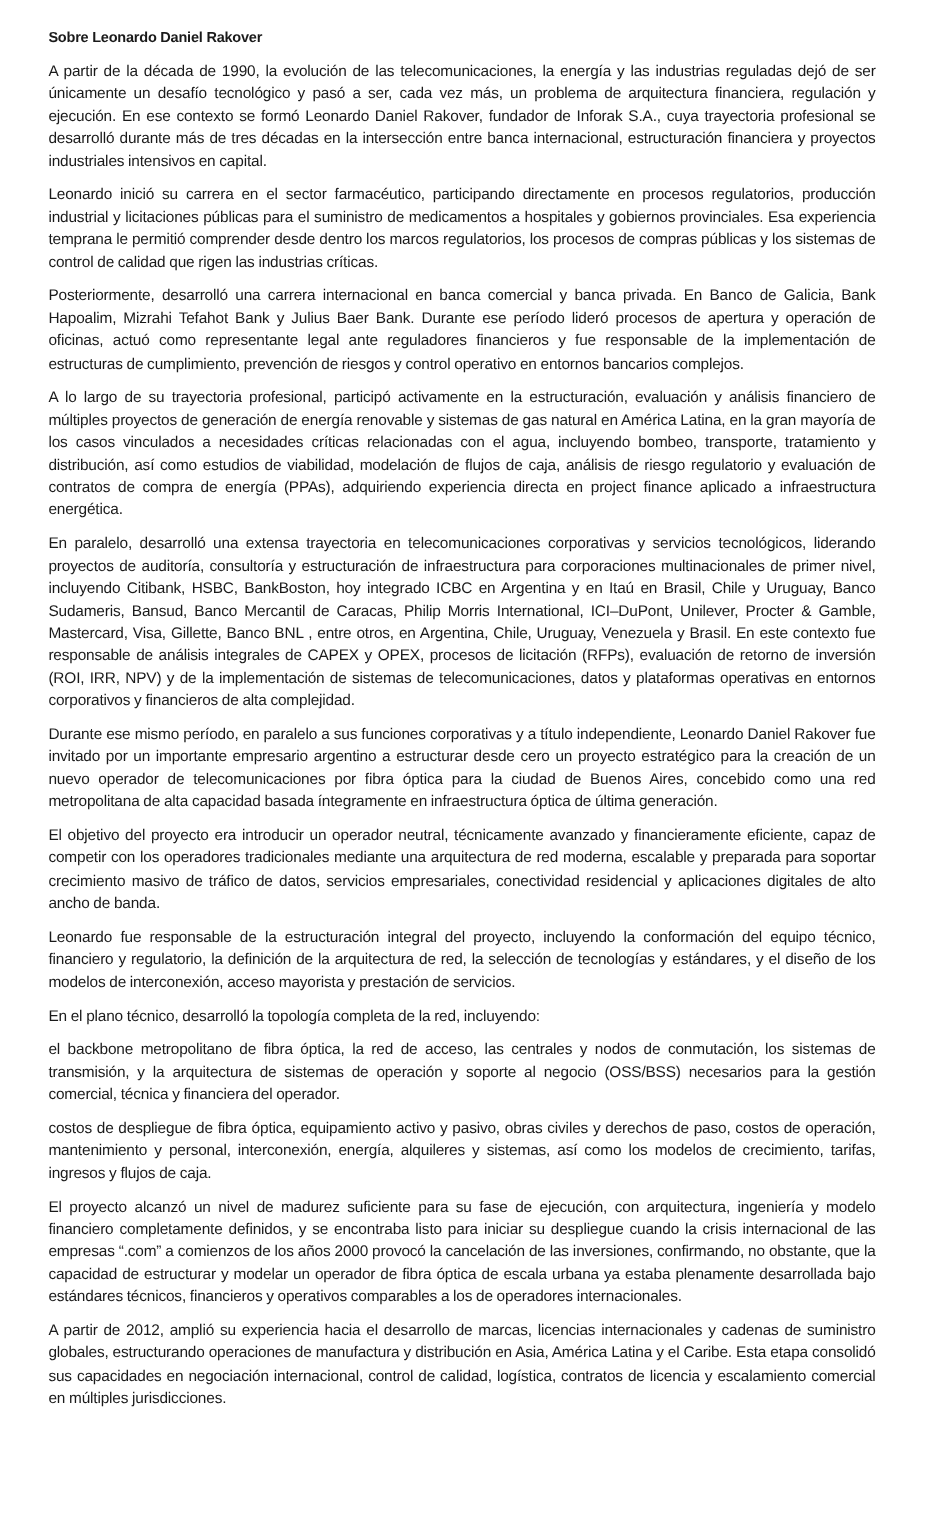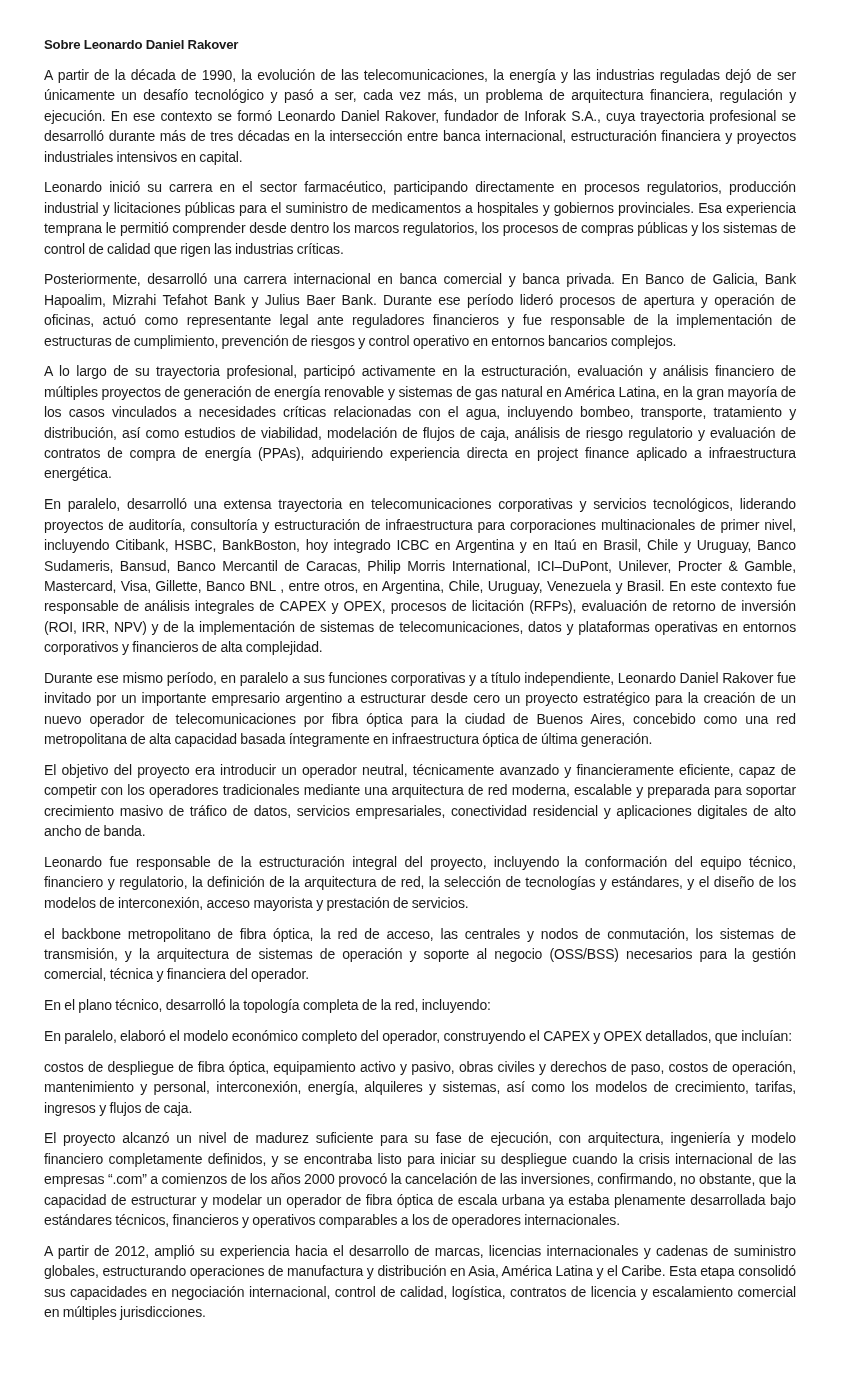--- a/index.html
+++ b/index.html
@@ -1,19 +1,19 @@
 <!DOCTYPE html>
 <html><head>
 <meta charset="utf-8">
 <style>
   html, body { margin: 0; padding: 0; background: #ffffff; }
   body { width: 850px; height: 1400px; overflow: hidden; }
   .page {
     position: relative;
-    padding: 35px 54px 0 44px;
+    padding: 24px 54px 0 44px;
     width: 752px;
     color: #1a1a1a;
     font-family: "Liberation Sans", sans-serif;
   }
   .title {
     font-weight: bold;
     font-size: 13.2px;
     line-height: 20px;
     margin: 0 0 10px 0;
     letter-spacing: -0.2px;
@@ -33,19 +33,18 @@
 <div class="page">
   <div class="title">Sobre Leonardo Daniel Rakover</div>
   <p class="para">A partir de la década de 1990, la evolución de las telecomunicaciones, la energía y las industrias reguladas dejó de ser únicamente un desafío tecnológico y pasó a ser, cada vez más, un problema de arquitectura financiera, regulación y ejecución. En ese contexto se formó Leonardo Daniel Rakover, fundador de Inforak S.A., cuya trayectoria profesional se desarrolló durante más de tres décadas en la intersección entre banca internacional, estructuración financiera y proyectos industriales intensivos en capital.</p>
   <p class="para">Leonardo inició su carrera en el sector farmacéutico, participando directamente en procesos regulatorios, producción industrial y licitaciones públicas para el suministro de medicamentos a hospitales y gobiernos provinciales. Esa experiencia temprana le permitió comprender desde dentro los marcos regulatorios, los procesos de compras públicas y los sistemas de control de calidad que rigen las industrias críticas.</p>
   <p class="para">Posteriormente, desarrolló una carrera internacional en banca comercial y banca privada. En Banco de Galicia, Bank Hapoalim, Mizrahi Tefahot Bank y Julius Baer Bank. Durante ese período lideró procesos de apertura y operación de oficinas, actuó como representante legal ante reguladores financieros y fue responsable de la implementación de estructuras de cumplimiento, prevención de riesgos y control operativo en entornos bancarios complejos.</p>
   <p class="para">A lo largo de su trayectoria profesional, participó activamente en la estructuración, evaluación y análisis financiero de múltiples proyectos de generación de energía renovable y sistemas de gas natural en América Latina, en la gran mayoría de los casos vinculados a necesidades críticas relacionadas con el agua, incluyendo bombeo, transporte, tratamiento y distribución, así como estudios de viabilidad, modelación de flujos de caja, análisis de riesgo regulatorio y evaluación de contratos de compra de energía (PPAs), adquiriendo experiencia directa en project finance aplicado a infraestructura energética.</p>
   <p class="para">En paralelo, desarrolló una extensa trayectoria en telecomunicaciones corporativas y servicios tecnológicos, liderando proyectos de auditoría, consultoría y estructuración de infraestructura para corporaciones multinacionales de primer nivel, incluyendo Citibank, HSBC, BankBoston, hoy integrado ICBC en Argentina y en Itaú en Brasil, Chile y Uruguay, Banco Sudameris, Bansud, Banco Mercantil de Caracas, Philip Morris International, ICI–DuPont, Unilever, Procter &amp; Gamble, Mastercard, Visa, Gillette, Banco BNL , entre otros, en Argentina, Chile, Uruguay, Venezuela y Brasil. En este contexto fue responsable de análisis integrales de CAPEX y OPEX, procesos de licitación (RFPs), evaluación de retorno de inversión (ROI, IRR, NPV) y de la implementación de sistemas de telecomunicaciones, datos y plataformas operativas en entornos corporativos y financieros de alta complejidad.</p>
   <p class="para">Durante ese mismo período, en paralelo a sus funciones corporativas y a título independiente, Leonardo Daniel Rakover fue invitado por un importante empresario argentino a estructurar desde cero un proyecto estratégico para la creación de un nuevo operador de telecomunicaciones por fibra óptica para la ciudad de Buenos Aires, concebido como una red metropolitana de alta capacidad basada íntegramente en infraestructura óptica de última generación.</p>
   <p class="para">El objetivo del proyecto era introducir un operador neutral, técnicamente avanzado y financieramente eficiente, capaz de competir con los operadores tradicionales mediante una arquitectura de red moderna, escalable y preparada para soportar crecimiento masivo de tráfico de datos, servicios empresariales, conectividad residencial y aplicaciones digitales de alto ancho de banda.</p>
   <p class="para">Leonardo fue responsable de la estructuración integral del proyecto, incluyendo la conformación del equipo técnico, financiero y regulatorio, la definición de la arquitectura de red, la selección de tecnologías y estándares, y el diseño de los modelos de interconexión, acceso mayorista y prestación de servicios.</p>
+  <p class="para">En el plano técnico, desarrolló la topología completa de la red, incluyendo:</p>
   <p class="para">el backbone metropolitano de fibra óptica,  la red de acceso, las centrales y nodos de conmutación, los sistemas de transmisión, y la arquitectura de sistemas de operación y soporte al negocio (OSS/BSS) necesarios para la gestión comercial, técnica y financiera del operador.</p>
-  <p class="para">En el plano técnico, desarrolló la topología completa de la red, incluyendo:</p>
-  <p class="para">En paralelo, elaboró el modelo económico completo del operador, construyendo el CAPEX y OPEX detallados, que incluían:</p>
   <p class="para">costos de despliegue de fibra óptica, equipamiento activo y pasivo, obras civiles y derechos de paso, costos de operación, mantenimiento y personal, interconexión, energía, alquileres y sistemas, así como los modelos de crecimiento, tarifas, ingresos y flujos de caja.</p>
   <p class="para">El proyecto alcanzó un nivel de madurez suficiente para su fase de ejecución, con arquitectura, ingeniería y modelo financiero completamente definidos, y se encontraba listo para iniciar su despliegue cuando la crisis internacional de las empresas “.com” a comienzos de los años 2000 provocó la cancelación de las inversiones, confirmando, no obstante, que la capacidad de estructurar y modelar un operador de fibra óptica de escala urbana ya estaba plenamente desarrollada bajo estándares técnicos, financieros y operativos comparables a los de operadores internacionales.</p>
   <p class="para">A partir de 2012, amplió su experiencia hacia el desarrollo de marcas, licencias internacionales y cadenas de suministro globales, estructurando operaciones de manufactura y distribución en Asia, América Latina y el Caribe. Esta etapa consolidó sus capacidades en negociación internacional, control de calidad, logística, contratos de licencia y escalamiento comercial en múltiples jurisdicciones.</p>
 </div>
 
 </body></html>

